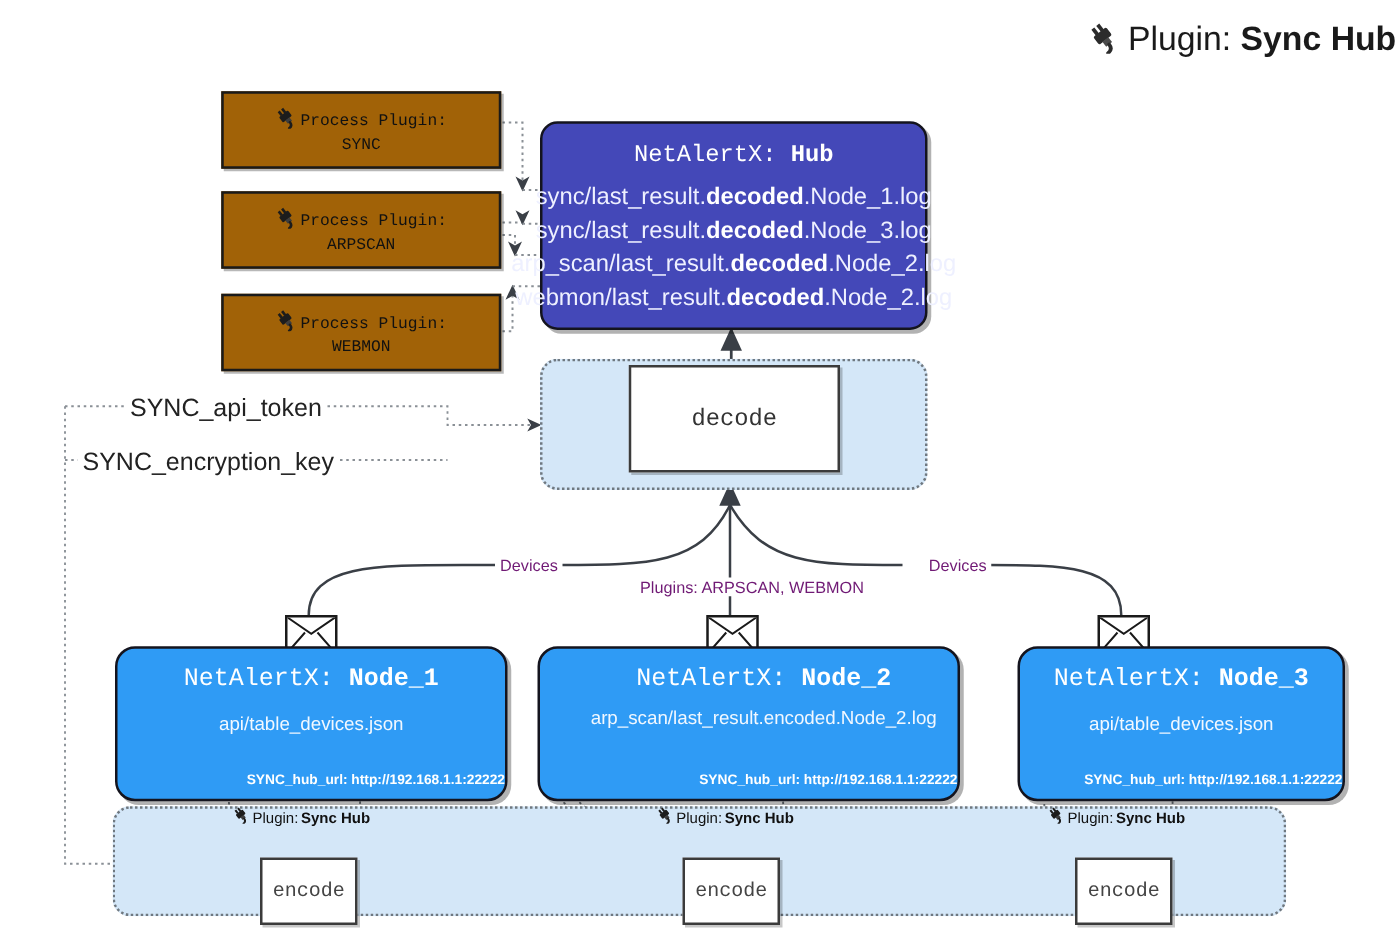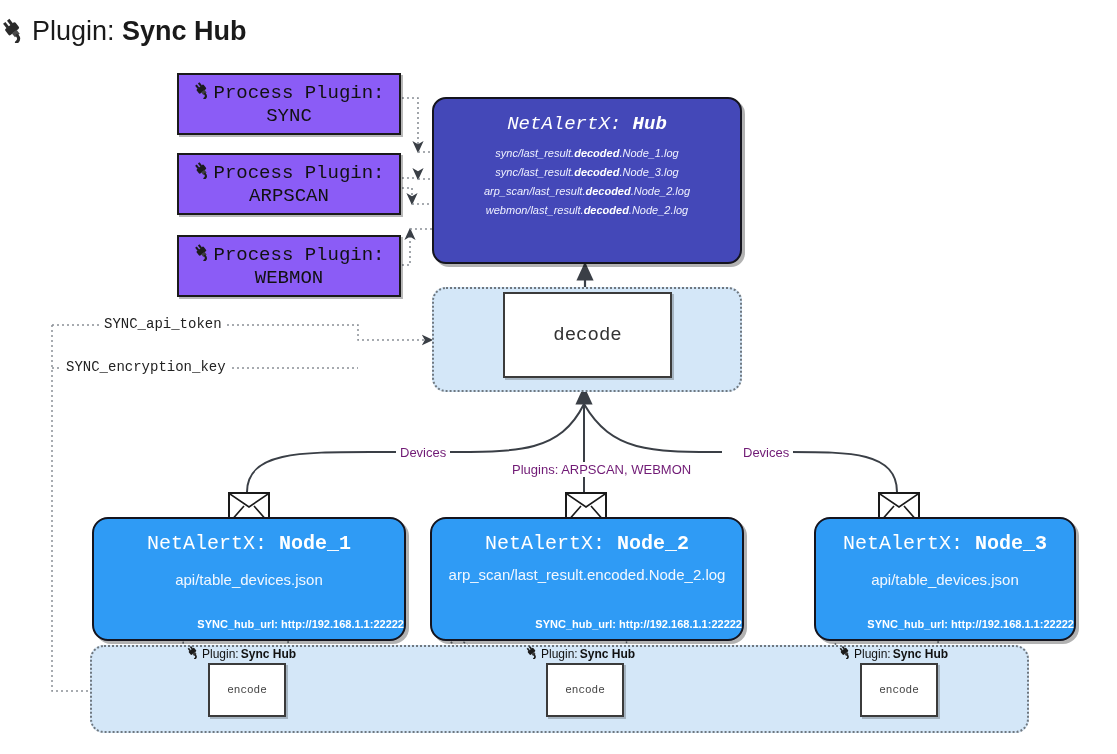--- a/index.html
+++ b/index.html
@@ -2,59 +2,59 @@
 <html><head>
 <meta charset="utf-8">
 <style>
   html,body{margin:0;padding:0;background:#ffffff;}
   body{width:1117px;height:754px;position:relative;overflow:hidden;
        font-family:"Liberation Sans",sans-serif;color:#222;}
   #canvas{position:absolute;left:0;top:0;width:1117px;height:754px;}
   svg.layer{position:absolute;left:0;top:0;width:1117px;height:754px;pointer-events:none;}
 
   
-  .title{position:absolute;left:0;top:16px;width:1117px;text-align:left;
+  .title{position:absolute;left:0;top:16px;width:1117px;text-align:right;
          font-size:27px;color:#1a1a1a;white-space:nowrap;}
   .title .plug{display:inline-block;vertical-align:-3px;margin-right:6px;}
   .title .t-light{font-weight:400;}
   .title .t-bold{font-weight:bold;}
 
   
-  .proc-box{position:absolute;width:220px;height:58px;background:#8b5cf6;
+  .proc-box{position:absolute;width:220px;height:58px;background:#a16207;
             border:2px solid #1a1a1a;box-shadow:2px 2px 0 rgba(0,0,0,.28);
-            font-family:"Liberation Mono",monospace;font-size:19px;color:#111;
+            font-family:"Liberation Mono",monospace;font-size:13px;color:#111;
             display:flex;flex-direction:column;align-items:center;justify-content:center;
             line-height:1.18;}
   .proc-l1{display:flex;align-items:center;gap:2px;white-space:nowrap;}
   .proc-l2{white-space:nowrap;}
 
   
   .hub-url{position:absolute;font-size:11px;font-weight:bold;color:#2b2b2b;
            white-space:nowrap;}
   .hub{position:absolute;background:#4448b8;border:2px solid #14141e;
        border-radius:14px;box-shadow:3px 3px 0 rgba(0,0,0,.30);
-       display:flex;flex-direction:column;align-items:center;font-style:italic;}
+       display:flex;flex-direction:column;align-items:center;}
   .hub-title{font-family:"Liberation Mono",monospace;font-size:19px;color:#fff;
              margin-top:14px;margin-bottom:9px;white-space:nowrap;}
   .hub-title b{font-weight:bold;}
-  .hub-line{font-size:11px;color:#eef0ff;line-height:1.0;margin:4px 0;
+  .hub-line{font-size:19px;color:#eef0ff;line-height:1.0;margin:4px 0;
             white-space:nowrap;}
   .hub-line b{font-weight:bold;color:#ffffff;}
 
   
   .decode-wrap{position:absolute;background:#d4e7f8;border:2px dotted #6f7880;
                border-radius:14px;}
   .decode-box{position:absolute;background:#fff;border:2px solid #3b3b3b;
               box-shadow:2px 2px 0 rgba(0,0,0,.22);
               display:flex;align-items:center;justify-content:center;
               font-family:"Liberation Mono",monospace;font-size:19px;color:#333;}
 
   
-  .secret{position:absolute;font-size:14px;color:#222;background:#fff;
-          padding:0 4px;white-space:nowrap;font-family:Liberation Mono, monospace;}
+  .secret{position:absolute;font-size:20px;color:#222;background:#fff;
+          padding:0 4px;white-space:nowrap;}
 
   
   .edge-lbl{position:absolute;font-size:13px;color:#701a75;background:#fff;
             padding:0 4px;white-space:nowrap;}
 
   
   .node{position:absolute;background:#2f9bf5;border:2px solid #14141e;
         border-radius:16px;box-shadow:3px 3px 0 rgba(0,0,0,.30);
         display:flex;flex-direction:column;align-items:center;}
   .node-title{font-family:"Liberation Mono",monospace;font-size:20px;color:#fff;
@@ -68,21 +68,21 @@
   .env{position:absolute;width:38px;height:28px;background:#fff;
        border:2px solid #1a1a1a;}
   .env svg{display:block;width:100%;height:100%;}
 
   
   .band{position:absolute;background:#d4e7f8;border:2px dotted #6f7880;
         border-radius:14px;}
   .enc-box{position:absolute;background:#fff;border:2px solid #3b3b3b;
            box-shadow:2px 2px 0 rgba(0,0,0,.22);
            display:flex;align-items:center;justify-content:center;
-           font-family:"Liberation Mono",monospace;font-size:11px;color:#444;}
+           font-family:"Liberation Mono",monospace;font-size:16px;color:#444;margin-top:23px;}
   .enc-lbl{position:absolute;font-size:12px;color:#111;white-space:nowrap;
            display:flex;align-items:center;gap:2px;}
   .enc-lbl b{font-weight:bold;}
   .plug-ico{display:inline-block;}
 </style>
 </head>
 <body>
 
 <div id="canvas">
 
@@ -263,21 +263,21 @@
       <path d="M0,28 L14,12 M38,28 L24,12" stroke="#1a1a1a" stroke-width="1.6" fill="none"></path>
     </svg>
   </div>
 
   <div class="node" style="left:92px;top:517px;width:310px;height:120px;">
     <div class="node-title"><span>NetAlertX: </span><b>Node_1</b></div>
     <div class="node-line" style="margin-top:17px;">api/table_devices.json</div>
     <div class="node-foot">SYNC_hub_url: http://192.168.1.1:22222</div>
   </div>
 
-  <div class="node" style="left:430px;top:517px;width:310px;height:120px;">
+  <div class="node" style="left:430px;top:517px;width:310px;height:120px;padding-left:24px;">
     <div class="node-title"><span>NetAlertX: </span><b>Node_2</b></div>
     <div class="node-line" style="margin-top:12px;">arp_scan/last_result.encoded.Node_2.log</div>
     <div class="node-foot">SYNC_hub_url: http://192.168.1.1:22222</div>
   </div>
 
   <div class="node" style="left:814px;top:517px;width:258px;height:120px;">
     <div class="node-title"><span>NetAlertX: </span><b>Node_3</b></div>
     <div class="node-line" style="margin-top:17px;">api/table_devices.json</div>
     <div class="node-foot">SYNC_hub_url: http://192.168.1.1:22222</div>
   </div>

